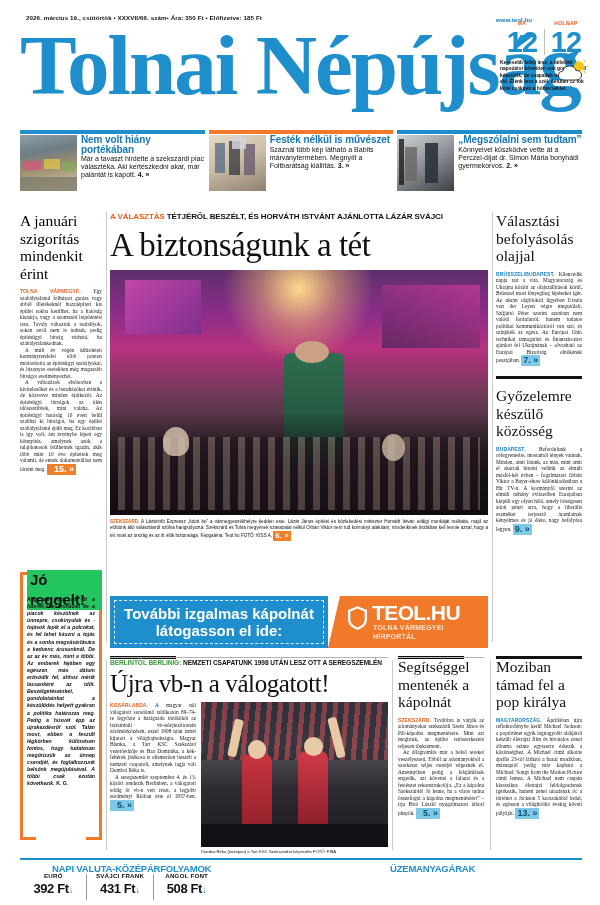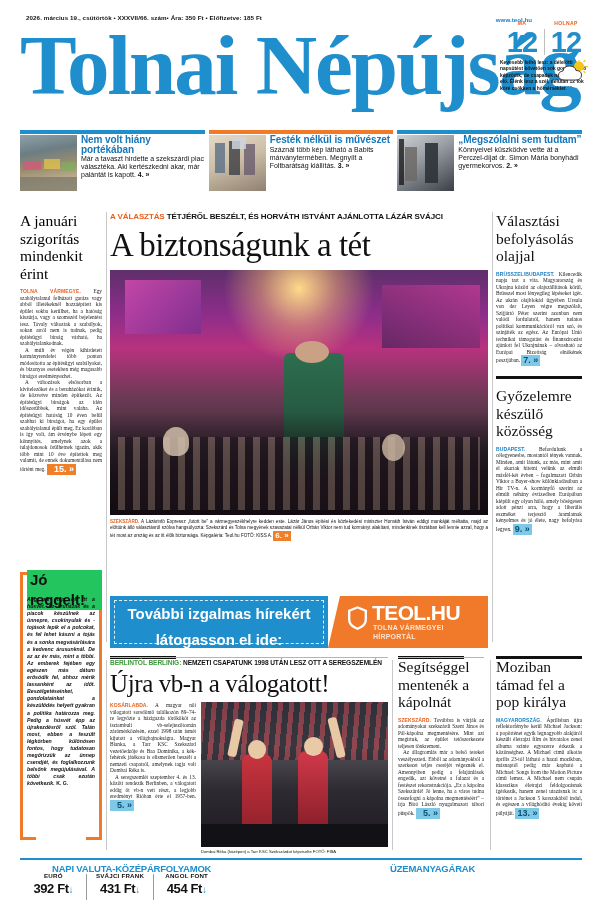--- a/index.html
+++ b/index.html
@@ -254,22 +254,22 @@
 
     <div class="caption" style="margin-top:4px;">
       <span class="src">SZEKSZÁRD.</span><span> A Lázárinfó Expressz „futott be” a vármegyeszékhelyre kedden este. Lázár János építési és közlekedési miniszter Horváth István eddigi munkáját méltatta, majd az előttünk álló választásról szólva hangsúlyozta: Szekszárd és Tolna megyének szavazatai nélkül Orbán Viktor nem tud kormányt alakítani, mindenkinek tisztában kell lennie azzal, hogy a tét most az ország és az itt élők biztonsága. Képgaléria: Teol.hu FOTÓ: KISS A.</span>
       <span class="pgref" style="font-size:8px;line-height:10px;">6. »</span>
     </div>
   </div>
 
   <div class="teolbar">
     <div class="teol-left">
       <div class="dash"></div>
-      <div class="t1">További izgalmas hírekért</div>
-      <div class="t1" style="top:26px;margin-top:9px;">látogasson el ide:</div>
+      <div class="t1">További izgalmas kápolnát</div>
+      <div class="t1" style="top:26px;">látogasson el ide:</div>
     </div>
     <div class="teol-right">
       <svg class="teol-shield" viewBox="0 0 24 30">
         <path d="M12 0 L24 5 V17 Q24 26 12 30 Q0 26 0 17 V5 Z" fill="#ffffff"></path>
         <path d="M12 3 L21 6.8 V17 Q21 24 12 27 Q3 24 3 17 V6.8 Z" fill="#f0792a"></path>
       </svg>
       <div class="brand">TEOL.HU</div>
       <div class="sub">
         <span>TOLNA VÁRMEGYEI</span><br>
         <span>HÍRPORTÁL</span>
@@ -365,21 +365,21 @@
       </div>
       <div class="fx-cell">
         <div class="nm">SVÁJCI FRANK</div>
         <div class="vl">
           <span>431 Ft</span><span class="arr">↓</span>
         </div>
       </div>
       <div class="fx-cell">
         <div class="nm">ANGOL FONT</div>
         <div class="vl">
-          <span>454 Ft</span><span class="arr">↓</span>
+          <span>508 Ft</span><span class="arr">↓</span>
         </div>
       </div>
       <div class="fx-sep" style="left:66px;"></div>
       <div class="fx-sep" style="left:133px;"></div>
     </div>
 
     <div class="bb-title" style="left:358px;top:5px;">ÜZEMANYAGÁRAK</div>
 
   </div>
 

